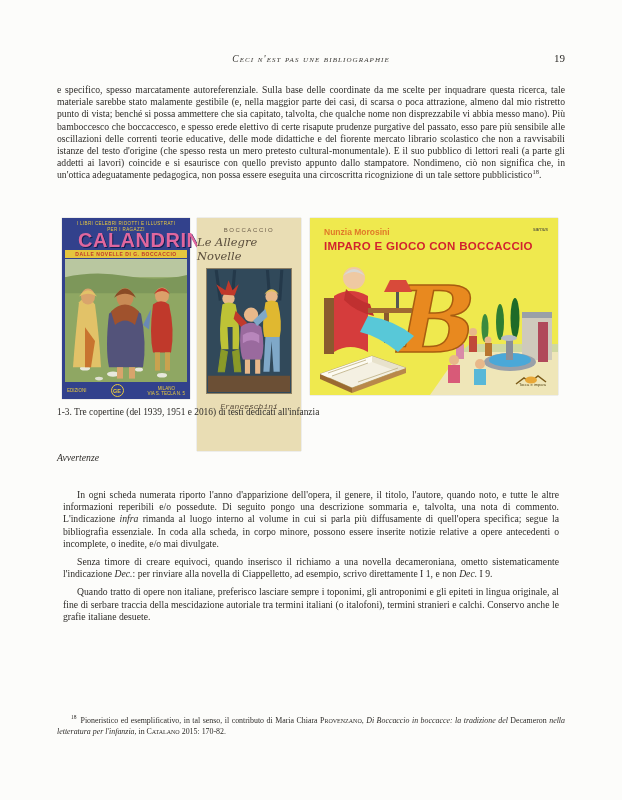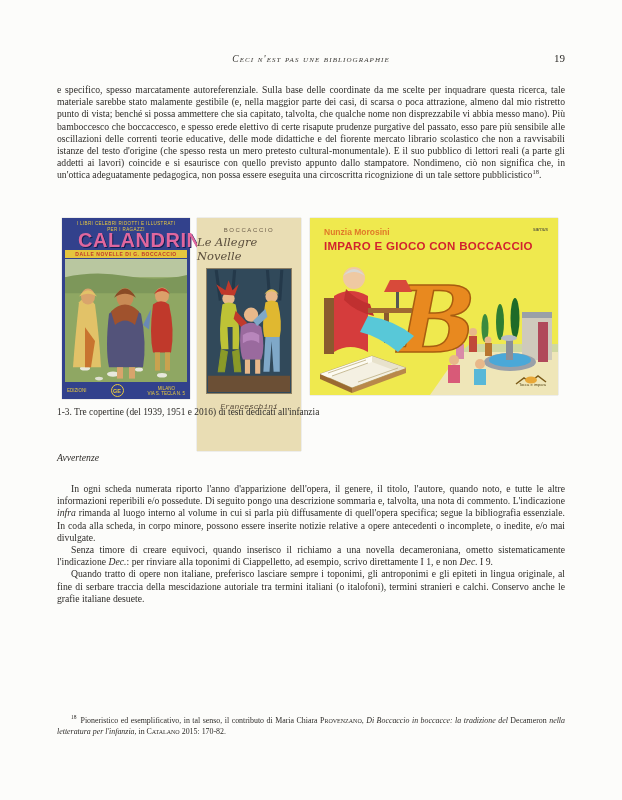--- a/index.html
+++ b/index.html
@@ -47,21 +47,21 @@
   .c3-art{position:absolute;top:38px;left:0;width:248px;height:139px;}
   .c3-art svg{display:block;width:100%;height:100%;}
   .c3-logo-bottom{position:absolute;right:12px;bottom:8px;text-align:center;color:#5a4a1a;font-size:4px;font-family:"Liberation Sans",sans-serif;}
 
   
   .caption{position:absolute;top:407px;left:57px;width:508px;font-size:9.4px;color:#2e2c29;}
 
   
   .avv-heading{position:absolute;top:452px;left:57px;font-style:italic;font-size:9.7px;}
   .avv-block{position:absolute;top:483px;left:57px;width:508px;}
-  .avv-block p{margin:0;font-size:9.7px;line-height:12.2px;text-align:justify;text-indent:14px;}
+  .avv-block p{margin:6px;font-size:9.7px;line-height:12.2px;text-align:justify;text-indent:14px;}
   .it{font-style:italic;}
   .sc{font-variant:small-caps;}
 
   
   .footnote{position:absolute;top:716px;left:57px;width:508px;font-size:7.9px;line-height:10.5px;text-align:justify;}
   .footnote p{margin:0;text-indent:14px;}
   .fn-marker{font-size:5.5px;vertical-align:super;margin-right:4px;}
 </style>
 </head>
 <body>
@@ -222,21 +222,21 @@
       <div class="c3-logo-bottom">Tocca e impara</div>
     </div>
   </div>
 
   <div class="caption">1-3. Tre copertine (del 1939, 1951 e 2016) di testi dedicati all'infanzia</div>
 
   <div class="avv-heading">Avvertenze</div>
 
   <div class="avv-block">
     <p><span>In ogni scheda numerata riporto l'anno d'apparizione dell'opera, il genere, il titolo, l'autore, quando noto, e tutte le altre informazioni reperibili e/o possedute. Di seguito pongo una descrizione sommaria e, talvolta, una nota di commento. L'indicazione </span><span class="it">infra</span><span> rimanda al luogo interno al volume in cui si parla più diffusamente di quell'opera specifica; segue la bibliografia essenziale. In coda alla scheda, in corpo minore, possono essere inserite notizie relative a opere antecedenti o incomplete, o inedite, e/o mai divulgate.</span></p>
-    <p><span>Senza timore di creare equivoci, quando inserisco il richiamo a una novella decameroniana, ometto sistematicamente l'indicazione </span><span class="it">Dec.</span><span>: per rinviare alla toponimi di Ciappelletto, ad esempio, scrivo direttamente I 1, e non </span><span class="it">Dec.</span><span> I 9.</span></p>
+    <p><span>Senza timore di creare equivoci, quando inserisco il richiamo a una novella decameroniana, ometto sistematicamente l'indicazione </span><span class="it">Dec.</span><span>: per rinviare alla novella di Ciappelletto, ad esempio, scrivo direttamente I 1, e non </span><span class="it">Dec.</span><span> I 9.</span></p>
     <p>Quando tratto di opere non italiane, preferisco lasciare sempre i toponimi, gli antroponimi e gli epiteti in lingua originale, al fine di serbare traccia della mescidazione autoriale tra termini italiani (o italofoni), termini stranieri e calchi. Conservo anche le grafie italiane desuete.</p>
   </div>
 
   <div class="footnote">
     <p><sup class="fn-marker">18</sup><span>Pioneristico ed esemplificativo, in tal senso, il contributo di Maria Chiara </span><span class="sc">Provenzano</span><span>, </span><span class="it">Di Boccaccio in boccacce: la tradizione del </span><span>Decameron</span><span class="it"> nella letteratura per l'infanzia</span><span>, in </span><span class="sc">Catalano</span><span> 2015: 170-82.</span></p>
   </div>
 
 </div>
 
 </body></html>

